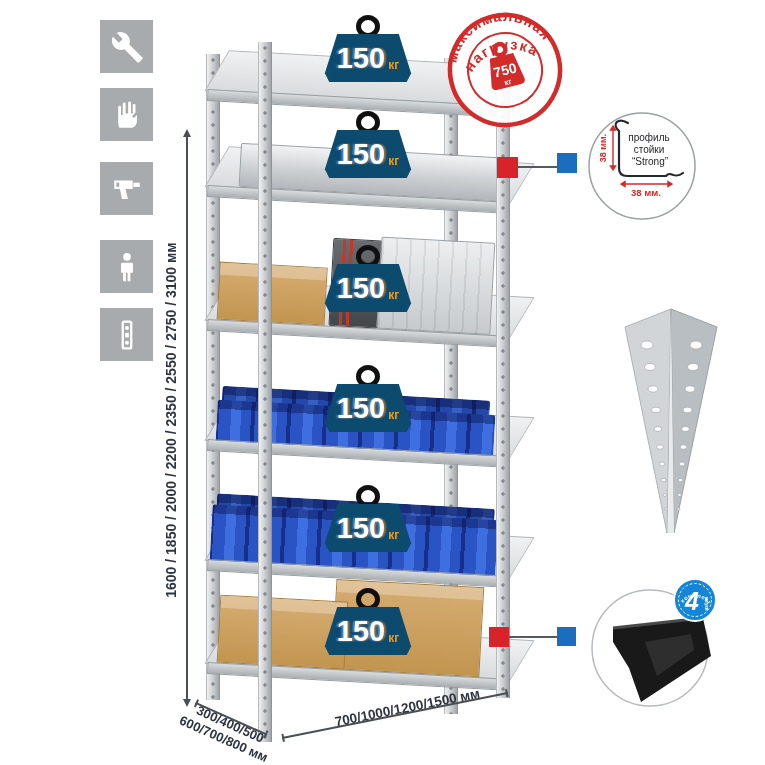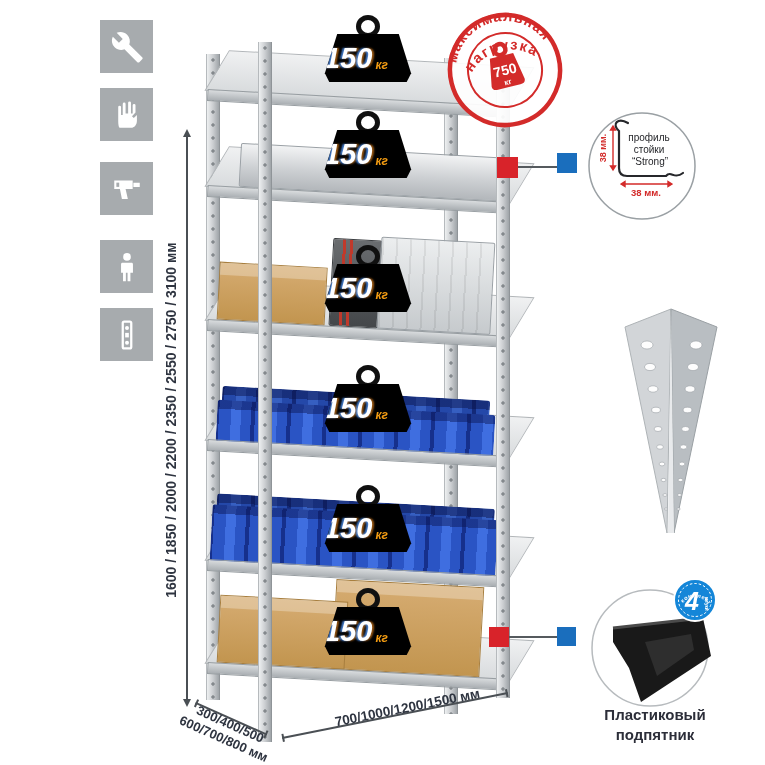--- a/index.html
+++ b/index.html
@@ -37,23 +37,23 @@
   .box{background:linear-gradient(#d6ac72,#c2954f);border:1px solid #a87f3f;}
   .box::before{content:"";position:absolute;left:0;right:0;top:0;height:12px;background:rgba(255,255,255,.28);}
   .bins{border-radius:3px;
         background-image:linear-gradient(rgba(10,20,80,.45) 0 9px,rgba(0,0,0,0) 9px),
         repeating-linear-gradient(90deg,#16308c 0 2px,#2a54c4 2px 14px,#3f6ee0 14px 24px,#2a54c4 24px 34px,#16308c 34px 36px);}
   .bins.back{filter:brightness(.86);}
 
   
   .badge{position:absolute;width:88px;text-align:center;z-index:6;}
   .badge .ring{width:14px;height:13px;border:5px solid #101010;border-radius:50%;margin:0 auto -4px;}
-  .badge .body{position:relative;height:48px;background:#000000;border-radius:4px;
+  .badge .body{position:relative;height:48px;background:#0c4a6e;border-radius:4px;
                clip-path:polygon(15% 0,85% 0,99% 82%,94% 100%,6% 100%,1% 82%);
-               display:flex;align-items:center;gap:3px;font-style:italic;}
+               display:flex;align-items:center;justify-content:center;gap:3px;}
   .badge .val{color:#fff;font-size:29px;font-weight:bold;line-height:1;
               text-shadow:-2px 0 2px rgba(86,156,255,.8),2px 0 2px rgba(255,146,32,.6);}
   .badge .unit{color:#f39c12;font-size:12px;font-weight:bold;margin-top:13px;}
 
   
   .sq-red{position:absolute;background:#d8232a;z-index:7;}
   .sq-blue{position:absolute;background:#1a6ebd;z-index:7;}
   .cline{position:absolute;height:2px;background:#555a5e;z-index:7;}
 
   .stamp{position:absolute;left:443px;top:8px;width:124px;height:124px;z-index:8;}
@@ -269,24 +269,20 @@
       <circle cx="110" cy="30" r="21" fill="#1486d8" stroke="#fff" stroke-width="2"></circle>
       <circle cx="110" cy="30" r="16.5" fill="none" stroke="#fff" stroke-width="1" stroke-dasharray="2.5,2"></circle>
       <text x="107" y="40" text-anchor="middle" font-size="25" font-weight="bold" font-style="italic" fill="#fff">4</text>
       <text x="120" y="27" font-size="4.5" font-weight="bold" fill="#fff" transform="rotate(90 120 27)">штуки</text>
       <path id="arcKit" d="M96,36 A15.5,15.5 0 0 1 124,36" fill="none"></path>
       <text font-size="5.5" font-weight="bold" fill="#fff" letter-spacing="0.6">
         <textPath href="#arcKit" startOffset="50%" text-anchor="middle">в комплекте</textPath>
       </text>
     </g>
   </svg>
-  <div class="caption" style="left:580px;top:705px;width:150px">
-    <span>Пластиковый</span><br>
-    <span>подпятник</span>
-  </div>
 
   <div class="dline" style="left:196px;top:702px;width:78px;transform:rotate(24deg);transform-origin:0 0"></div>
   <div class="dimtext" style="left:160px;top:716px;width:134px;transform:rotate(24deg)">
     <span>300/400/500</span><br>
     <span>600/700/800 мм</span>
   </div>
   <div class="dline" style="left:282px;top:737px;width:230px;transform:rotate(-11.3deg);transform-origin:0 0"></div>
   <div class="dimtext" style="left:295px;top:700px;width:225px;font-size:13.5px;transform:rotate(-11.3deg)">700/1000/1200/1500 мм</div>
 
 </div>

